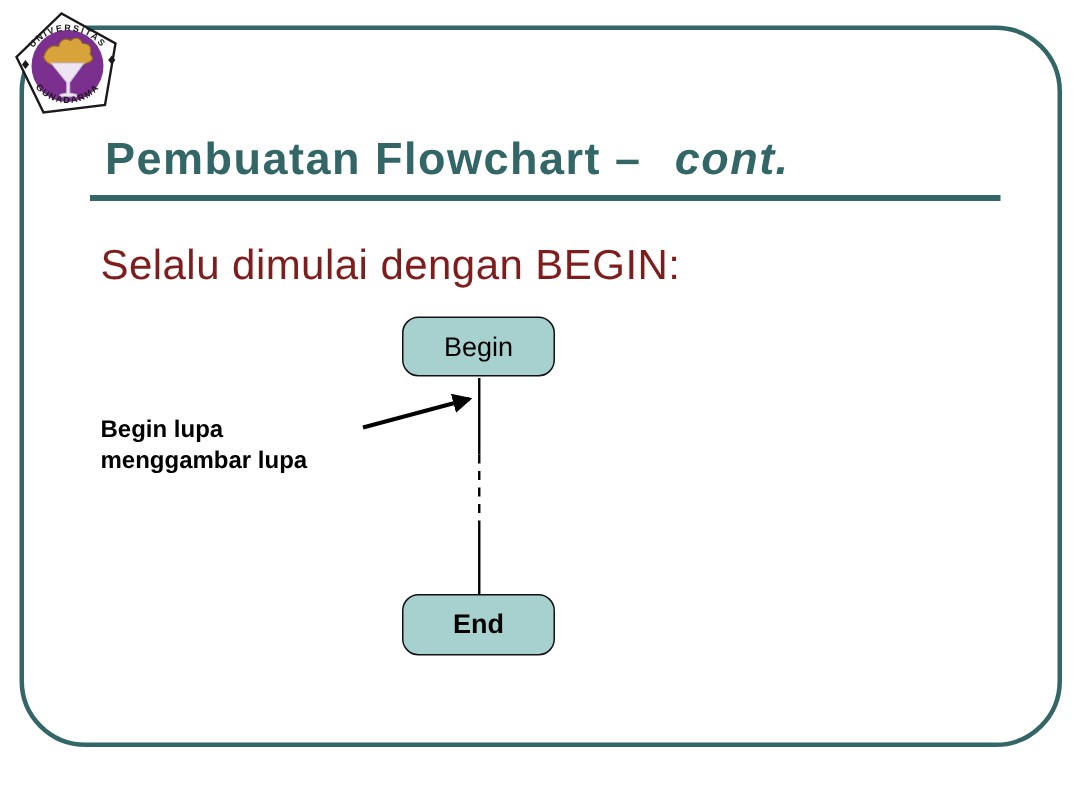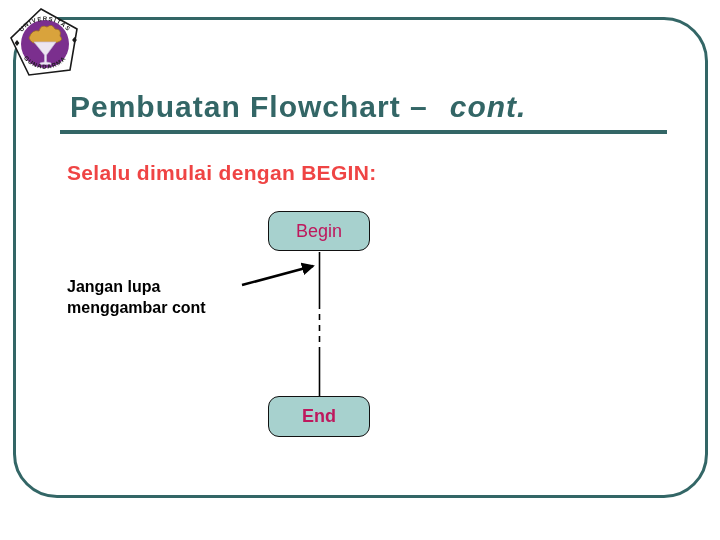--- a/index.html
+++ b/index.html
@@ -53,24 +53,24 @@
     left: 60px;
     top: 130px;
     width: 607px;
     height: 4px;
     background: #336666;
   }
   .subtitle {
     position: absolute;
     left: 67px;
     top: 161px;
-    font-size: 21px;
-    font-weight: bold;
+    font-size: 28px;
+    font-weight: normal;
     letter-spacing: 0.3px;
-    color: #ef4444;
+    color: #7f1d1d;
     white-space: nowrap;
   }
   .note {
     position: absolute;
     left: 67px;
     top: 276px;
     font-size: 16px;
     font-weight: bold;
     line-height: 21px;
     color: #000000;
@@ -79,21 +79,21 @@
     position: absolute;
     width: 100px;
     height: 38px;
     background: #A7D1CE;
     border: 1.5px solid #111111;
     border-radius: 11px;
     display: flex;
     align-items: center;
     justify-content: center;
     font-size: 18px;
-    color: #be185d;
+    color: #000000;
   }
   .flow-box.begin { left: 268px; top: 211px; }
   .flow-box.end   { left: 268px; top: 396px; height: 39px; font-weight: bold; }
   .overlay {
     position: absolute;
     left: 0;
     top: 0;
     width: 720px;
     height: 540px;
     pointer-events: none;
@@ -132,22 +132,22 @@
   </svg>
 
   <div class="title">
     <span>Pembuatan Flowchart –</span><span class="emphasis">cont.</span>
   </div>
   <div class="title-rule"></div>
 
   <div class="subtitle">Selalu dimulai dengan BEGIN:</div>
 
   <div class="note">
-    <div>Jangan lupa</div>
-    <div>menggambar cont</div>
+    <div>Begin lupa</div>
+    <div>menggambar lupa</div>
   </div>
 
   <div class="flow-box begin">
     <span>Begin</span>
   </div>
   <div class="flow-box end">
     <span>End</span>
   </div>
 
   <svg class="overlay" viewBox="0 0 720 540">

